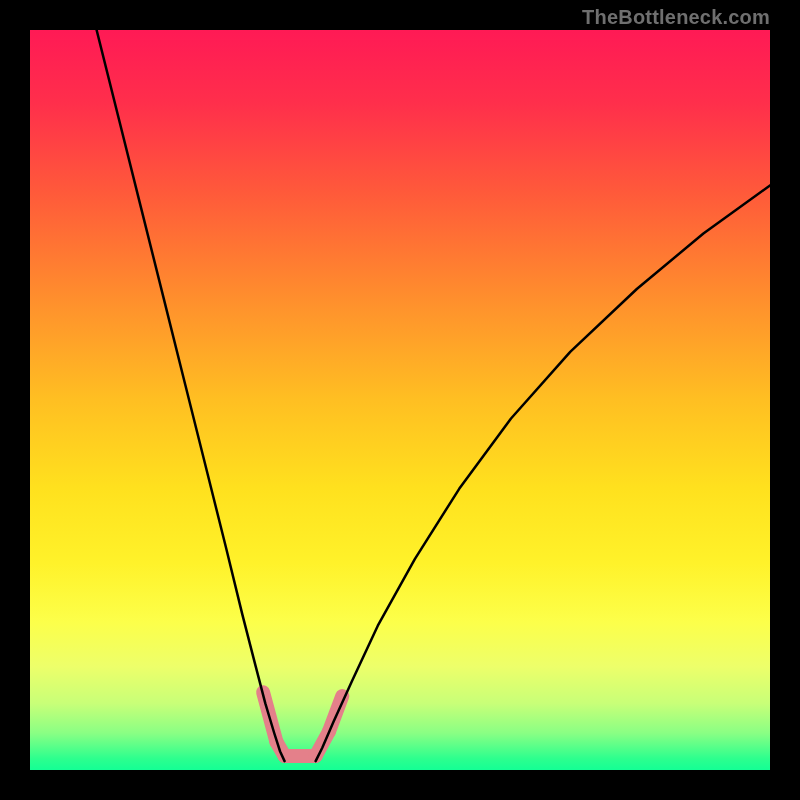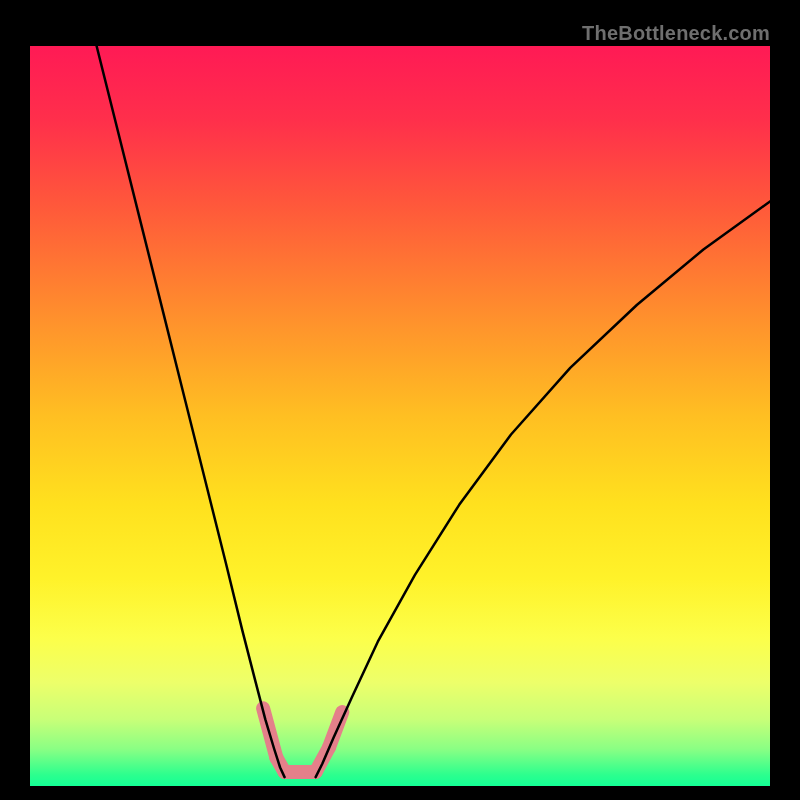--- a/index.html
+++ b/index.html
@@ -1,19 +1,19 @@
 <!DOCTYPE html>
 <html><head>
 <meta charset="utf-8">
 <style>
   * { margin: 0; padding: 0; box-sizing: border-box; }
   html, body { width: 800px; height: 800px; overflow: hidden; background: #000; }
   .frame {
     position: absolute;
-    left: 0; top: 16px; width: 800px; height: 764px;
+    left: 0; top: 0; width: 800px; height: 764px;
     background: #000;
   }
   .plot {
     position: absolute;
     left: 30px; top: 30px; width: 740px; height: 740px;
     overflow: hidden;
   }
   .gradient {
     position: absolute;
     left: 0; top: 0; width: 100%; height: 100%;

